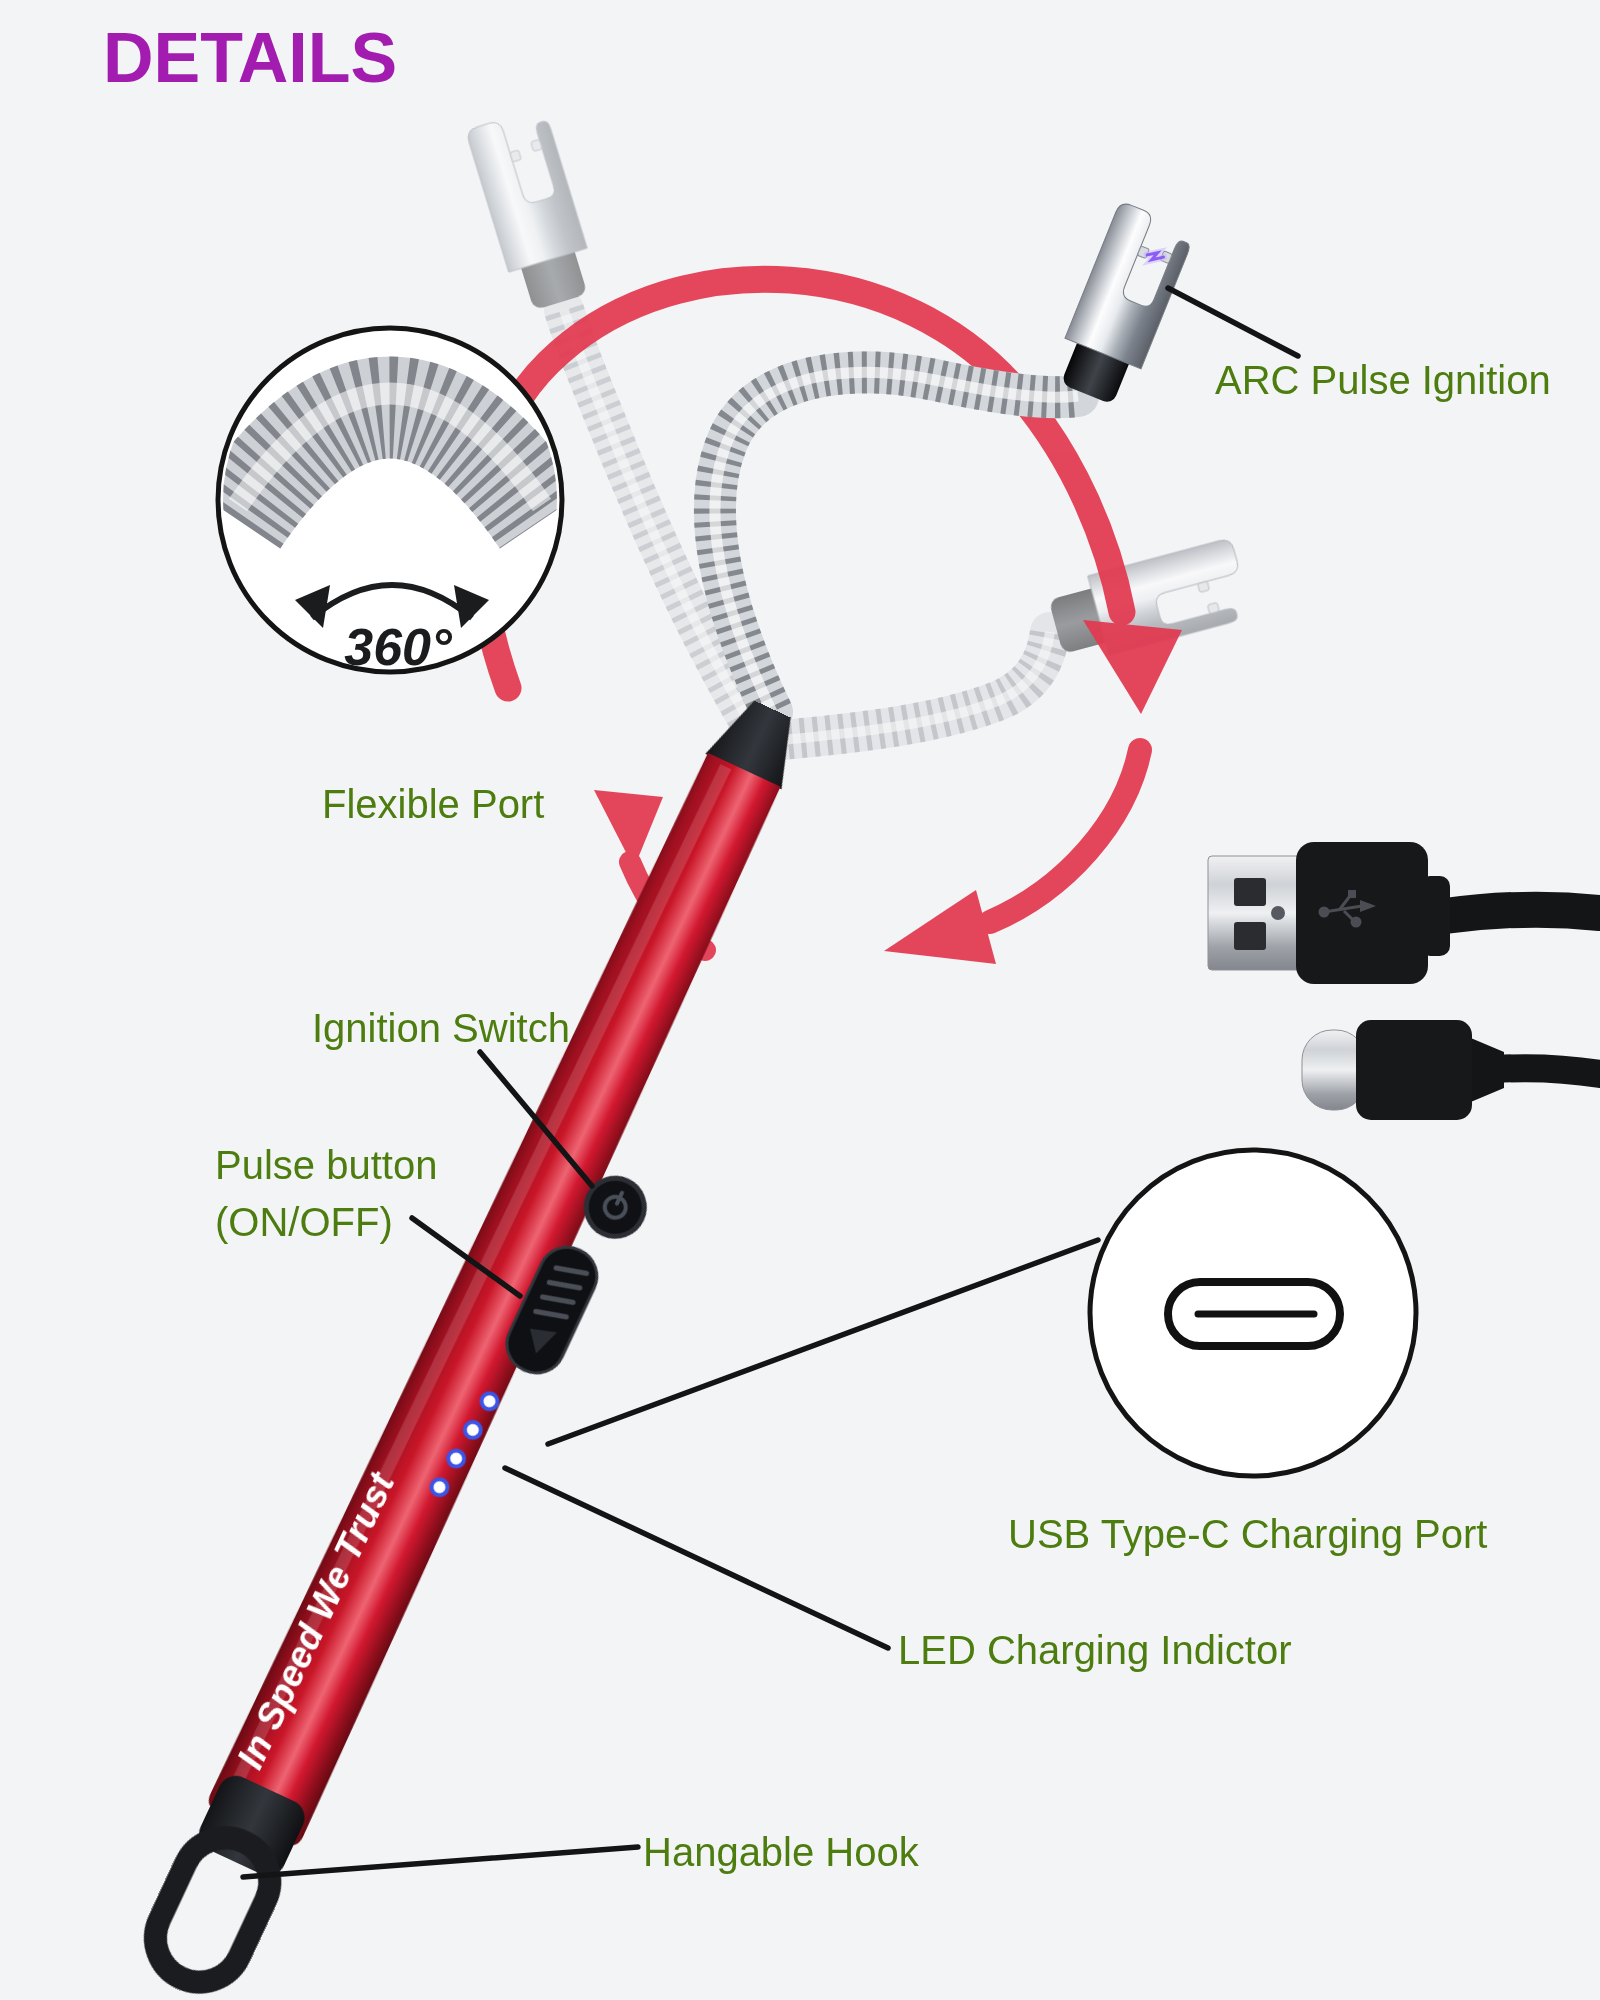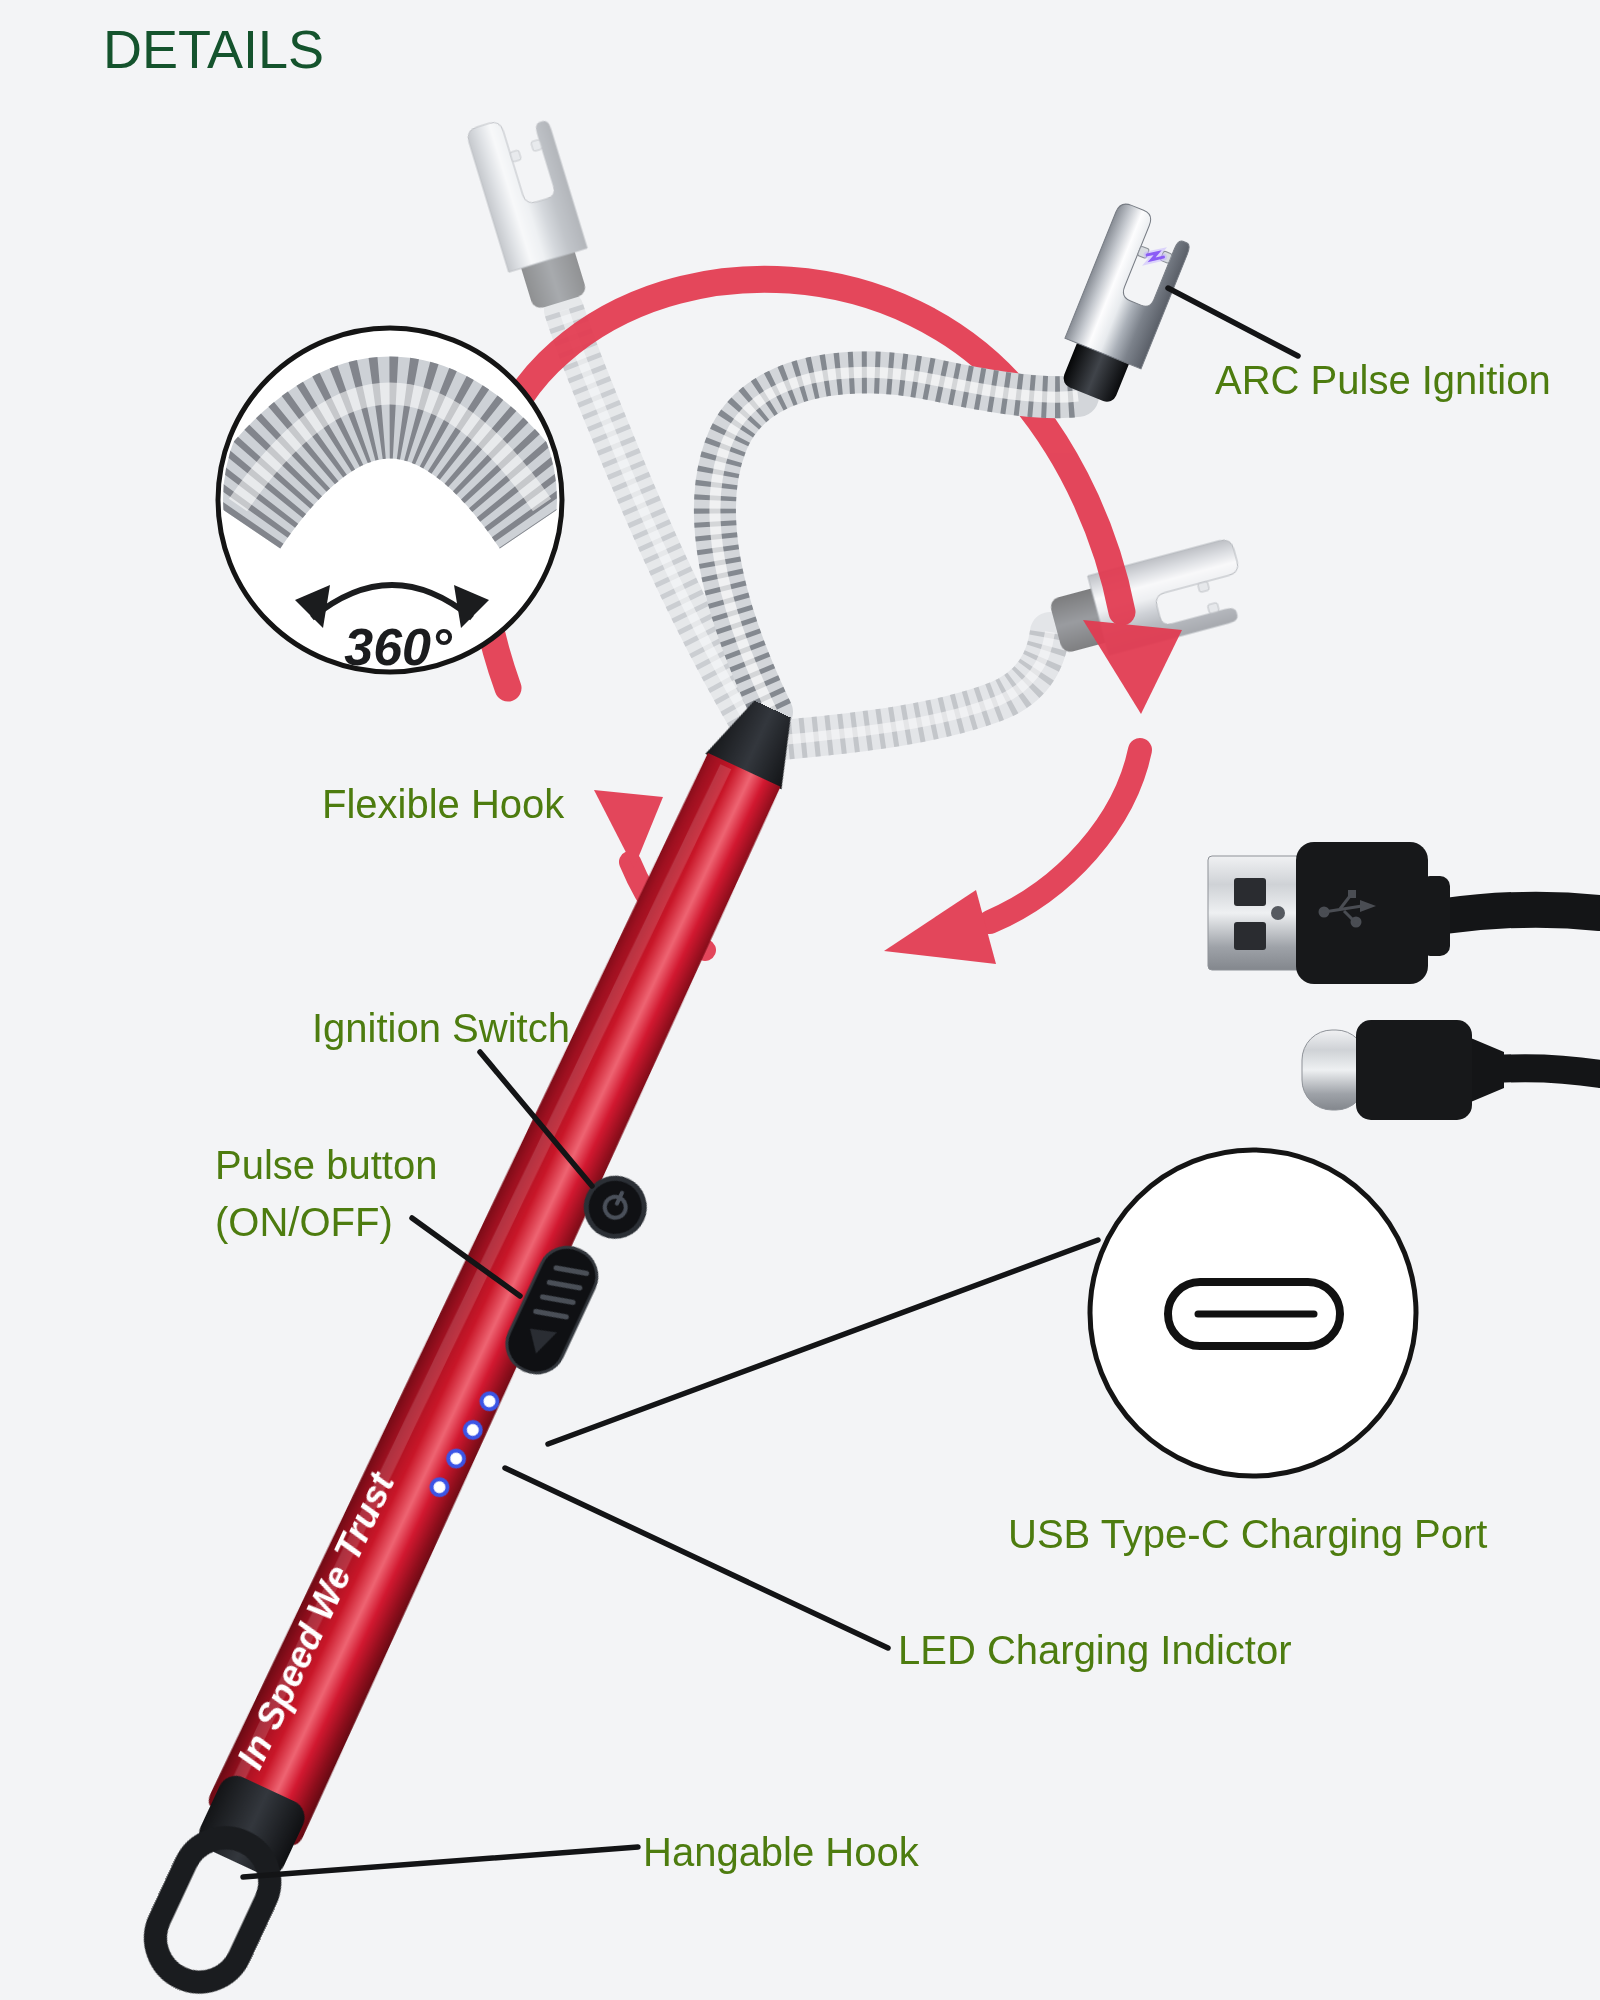--- a/index.html
+++ b/index.html
@@ -11,21 +11,21 @@
   }
   *{margin:0;padding:0;box-sizing:border-box;}
   body{background:#dfe1e5;font-family:"Liberation Sans",sans-serif;}
   .canvas{
     position:relative;width:1600px;height:2000px;margin:0 auto;
     background:var(--bg);overflow:hidden;
   }
   .artwork{position:absolute;inset:0;}
   .page-title{
     position:absolute;left:103px;top:18px;
-    font-size:54px;font-weight:400;letter-spacing:0px;color:#14532d;
+    font-size:70px;font-weight:700;letter-spacing:0px;color:#a21caf;
   }
   .label{
     position:absolute;font-size:40px;color:#4d7c0f;white-space:nowrap;
   }
   svg text{font-family:"Liberation Sans",sans-serif;}
 </style>
 </head>
 <body>
 
 <div class="canvas">
@@ -211,21 +211,21 @@
       <line x1="548" y1="1444" x2="1098" y2="1240"></line>
       <line x1="505" y1="1468" x2="888" y2="1648"></line>
       <line x1="243" y1="1877" x2="638" y2="1847"></line>
     </g>
   </svg>
 
   <div class="page-title">DETAILS</div>
 
   <div class="label" style="left:1215px;top:358px;">ARC Pulse Ignition</div>
 
-  <div class="label" style="left:322px;top:782px;">Flexible Hook</div>
+  <div class="label" style="left:322px;top:782px;">Flexible Port</div>
 
   <div class="label" style="left:312px;top:1006px;">Ignition Switch</div>
 
   <div class="label" style="left:215px;top:1143px;">Pulse button</div>
   <div class="label" style="left:215px;top:1200px;">(ON/OFF)</div>
 
   <div class="label" style="left:1008px;top:1512px;">USB Type-C Charging Port</div>
 
   <div class="label" style="left:898px;top:1628px;">LED Charging Indictor</div>
 

